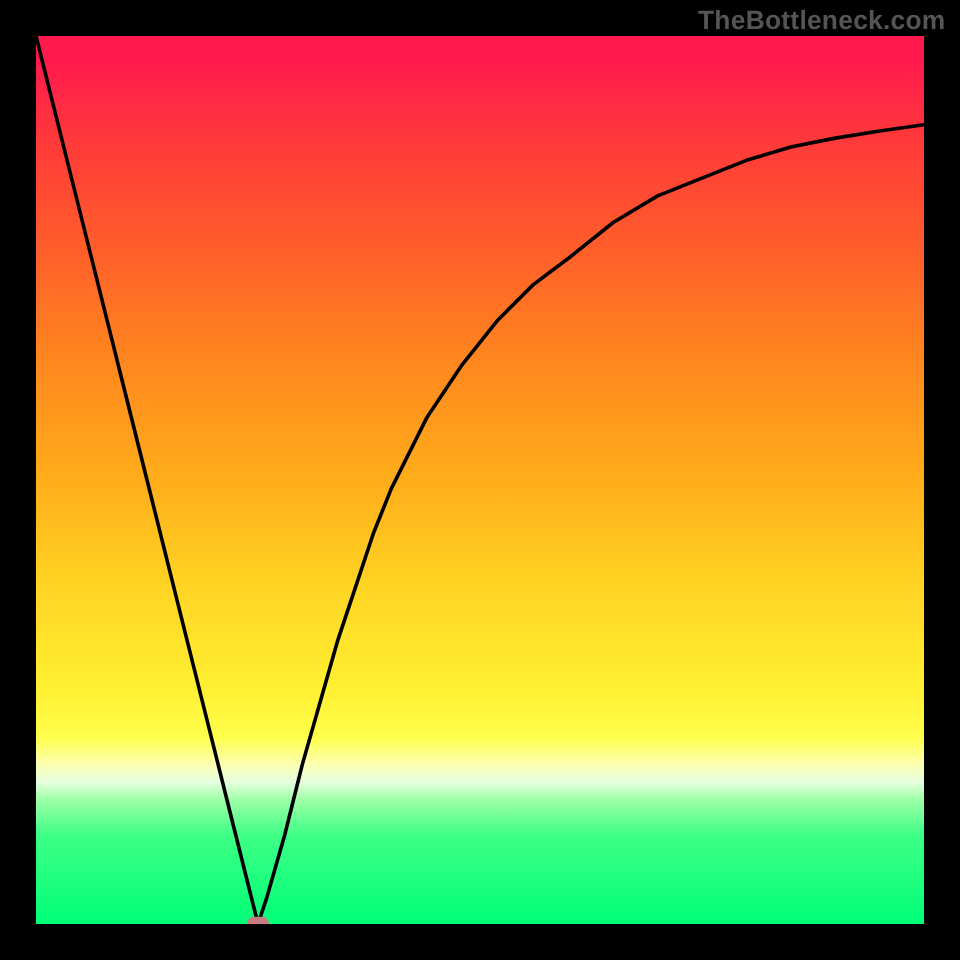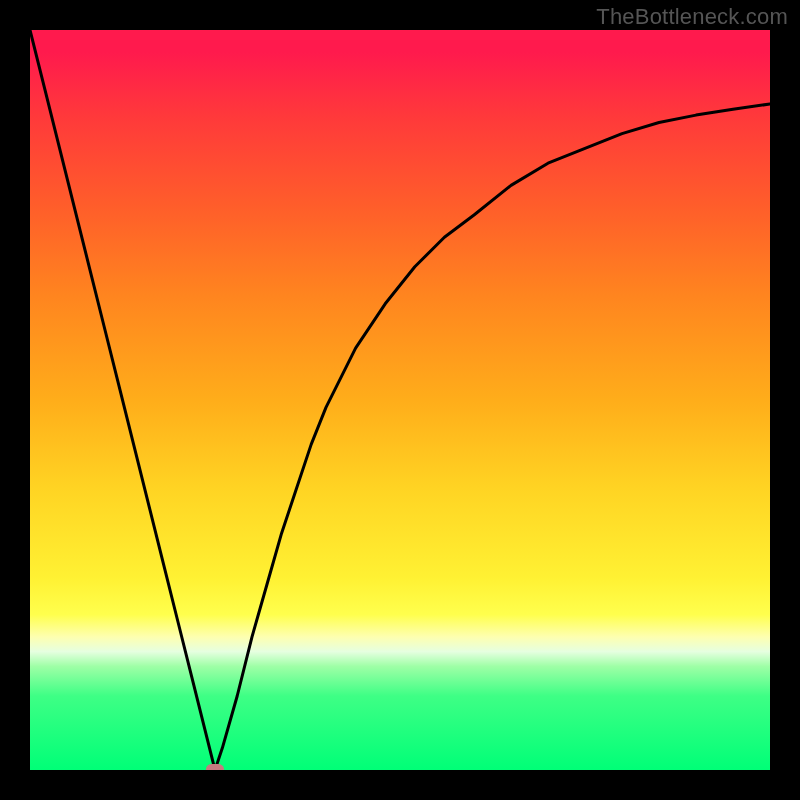--- a/index.html
+++ b/index.html
@@ -16,21 +16,21 @@
     width: 800px;
     height: 800px;
     background: #000;
   }
   .watermark {
     position: absolute;
     top: 4px;
     right: 12px;
     color: #555;
     font-size: 22px;
-    font-weight: 400;
+    font-weight: 700;
     letter-spacing: 0.2px;
     z-index: 10;
     user-select: none;
   }
   .plot-area {
     position: absolute;
     left: 30px;
     top: 30px;
     width: 740px;
     height: 740px;

